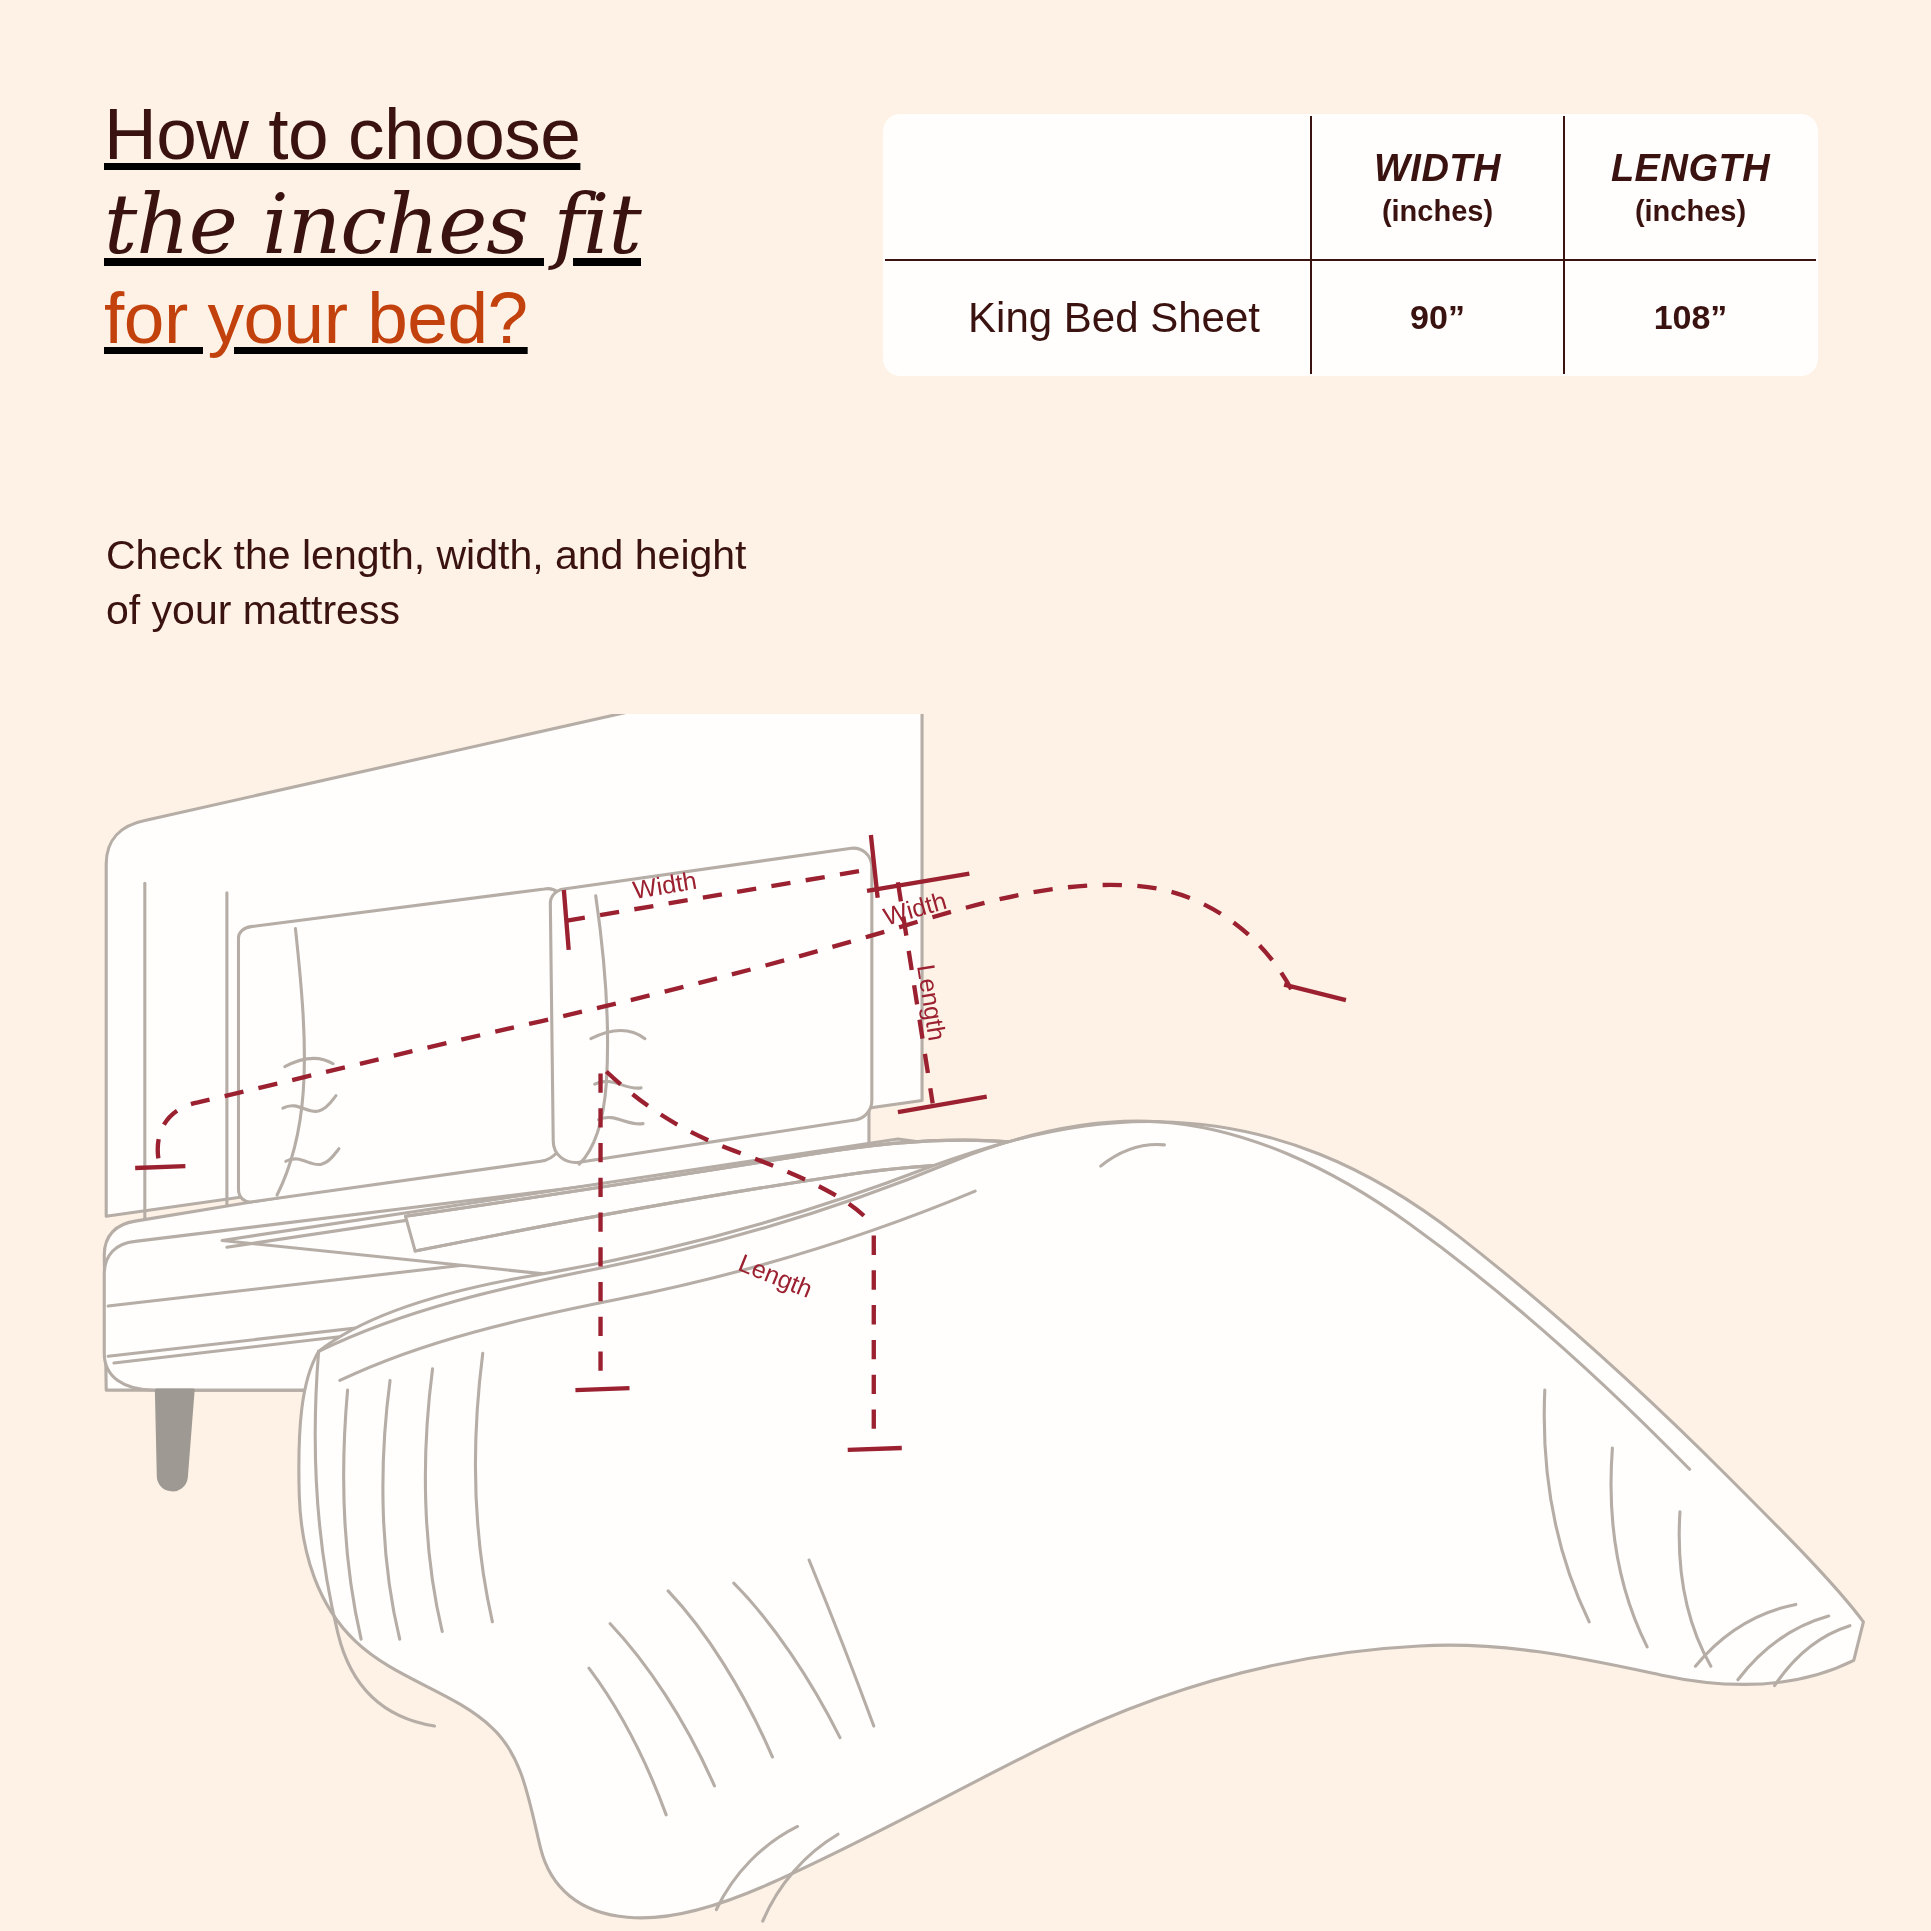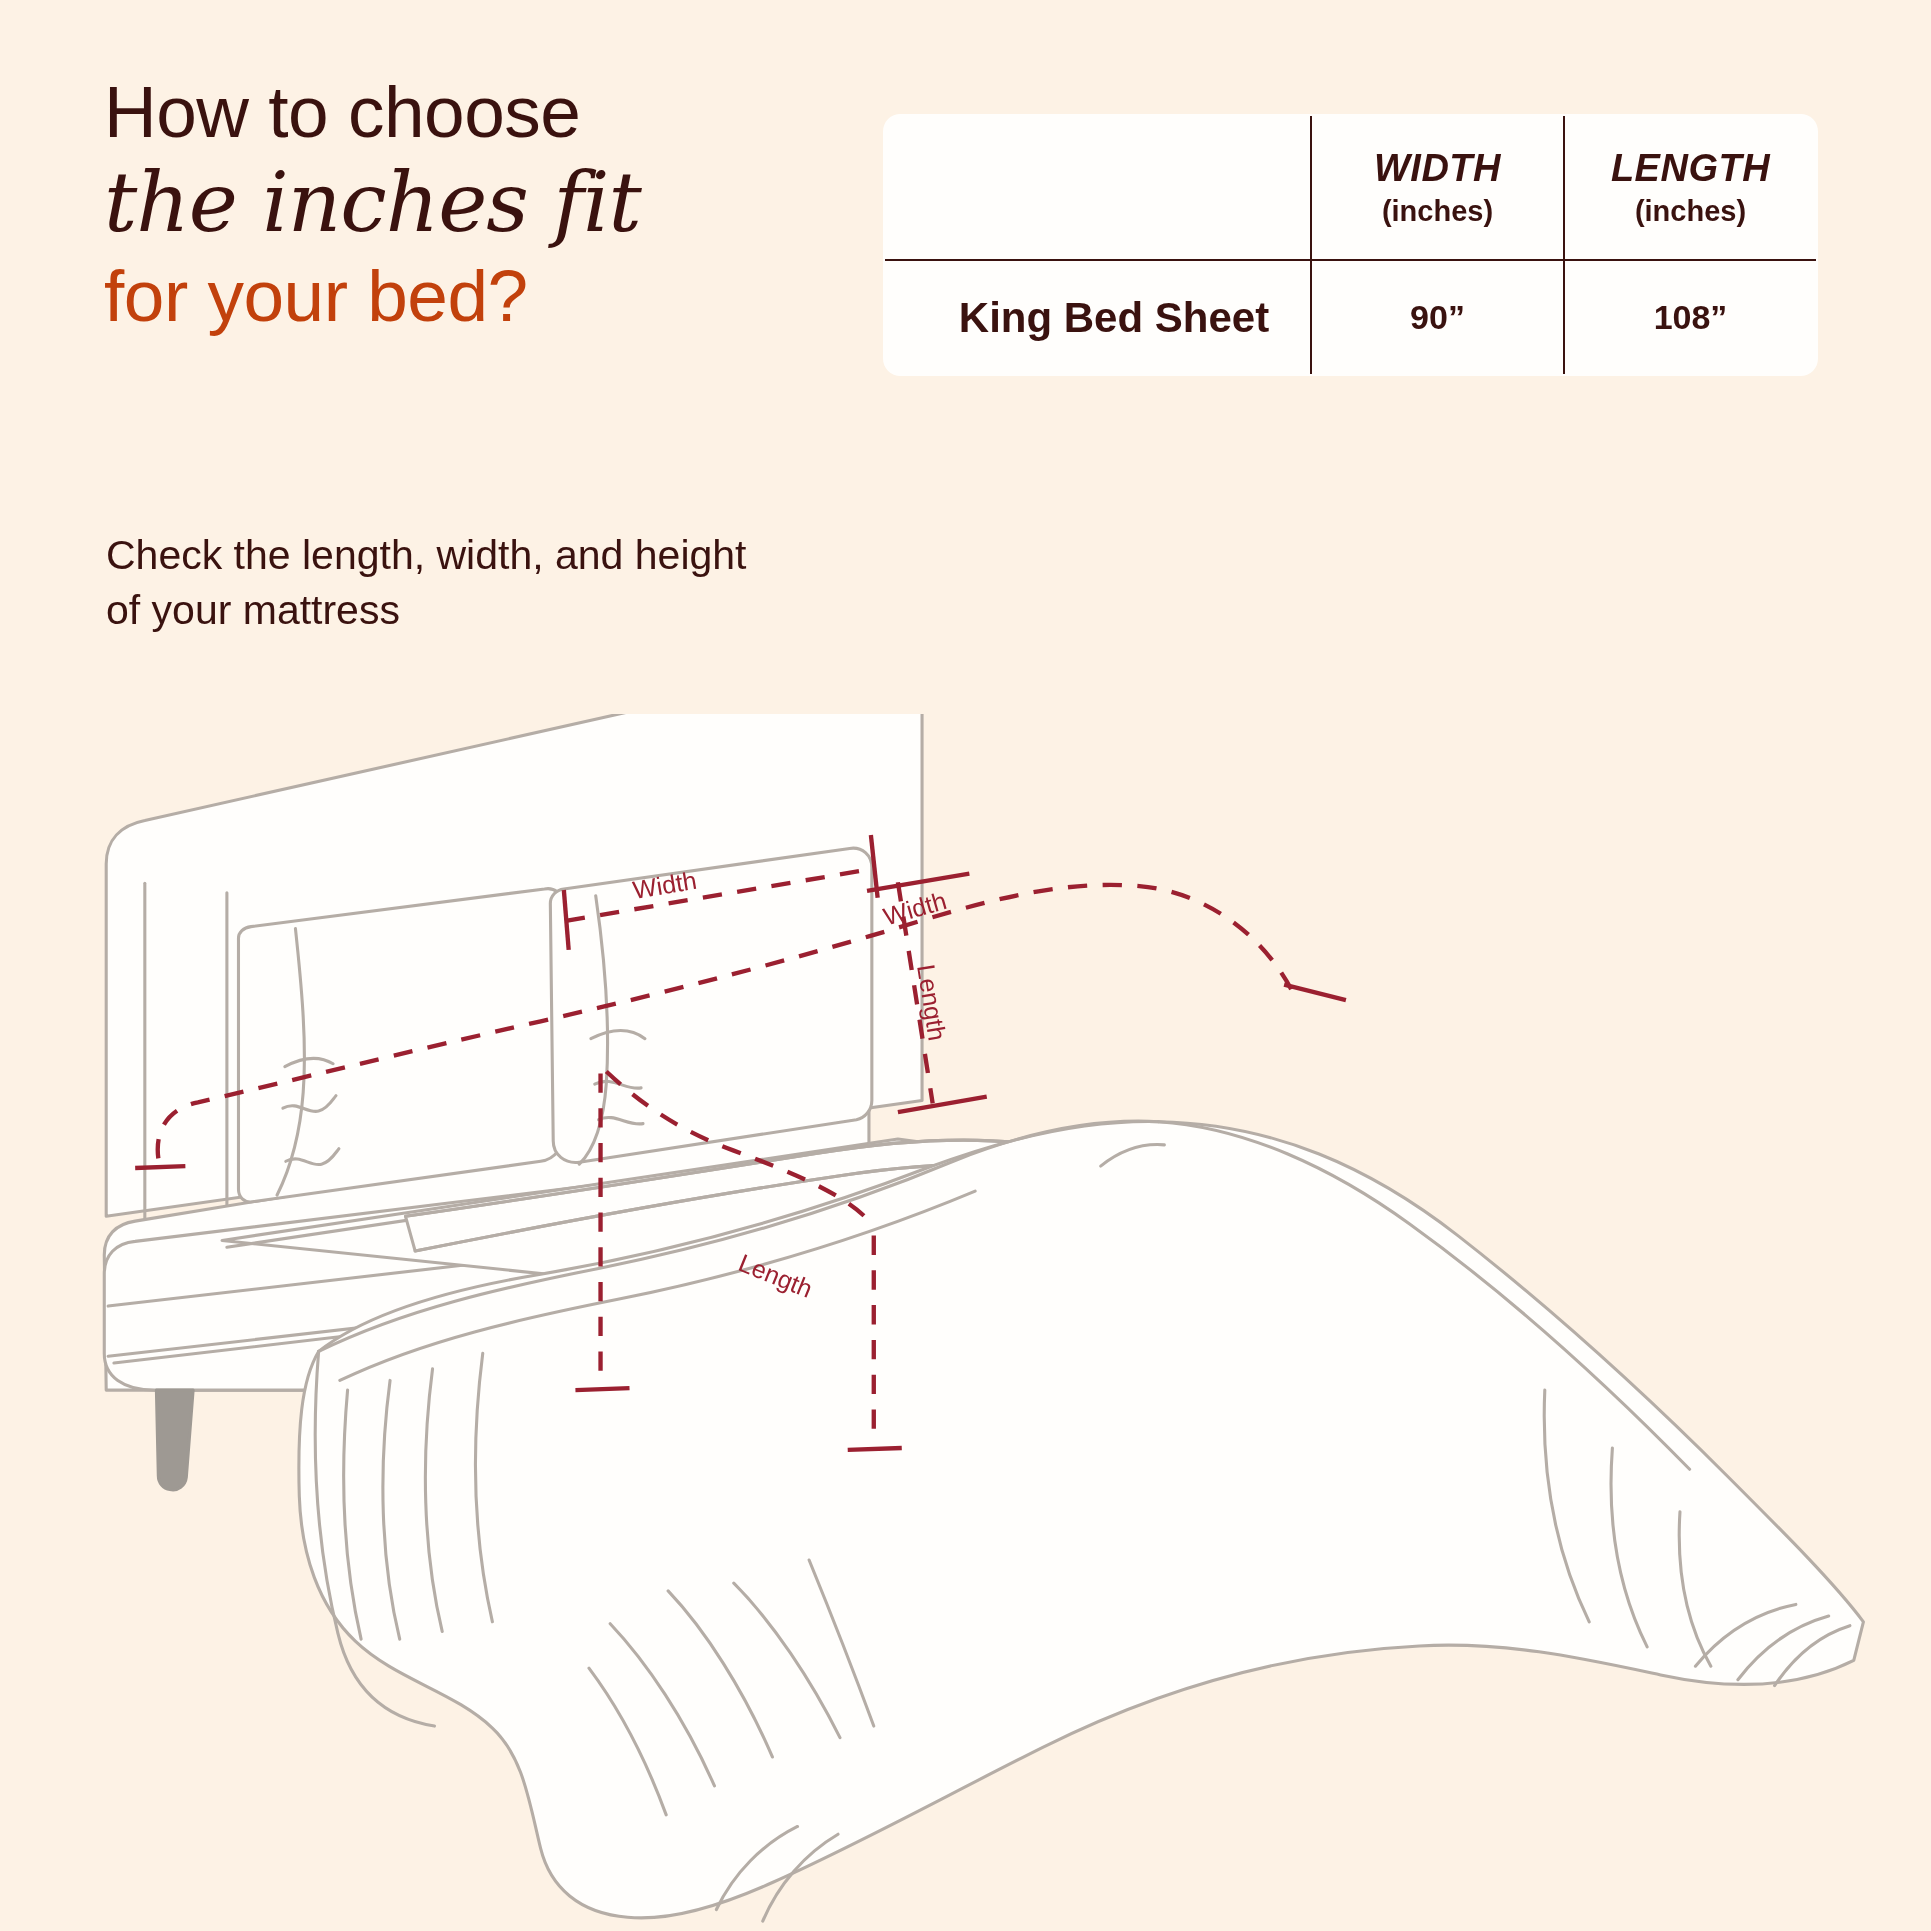--- a/index.html
+++ b/index.html
@@ -21,22 +21,23 @@
     inset: 0;
     width: 1931px;
     height: 1931px;
     background: #FDF2E5;
   }
 
   
   .headline-block {
     position: absolute;
     left: 104px;
-    top: 75px;
+    top: 97px;
     width: 763px;
+    text-decoration: underline;
   }
   .headline-line1 {
     font-family: "Liberation Sans", sans-serif;
     font-size: 73px;
     font-weight: 400;
     color: #3A120F;
     letter-spacing: -0.5px;
     line-height: 1.0;
     margin: 0;
   }
@@ -122,21 +123,21 @@
   }
   .hdr-sub {
     display: block;
     font-size: 29px;
     font-weight: 700;
     margin-top: 7px;
   }
   .body-row td { height: 113px; }
   .row-label {
     font-size: 42px;
-    font-weight: 700;
+    font-weight: 400;
     text-align: center;
     padding-left: 33px !important;
   }
   .row-val {
     font-size: 34px;
     font-weight: 700;
   }
 
   
   #bed-illustration {

